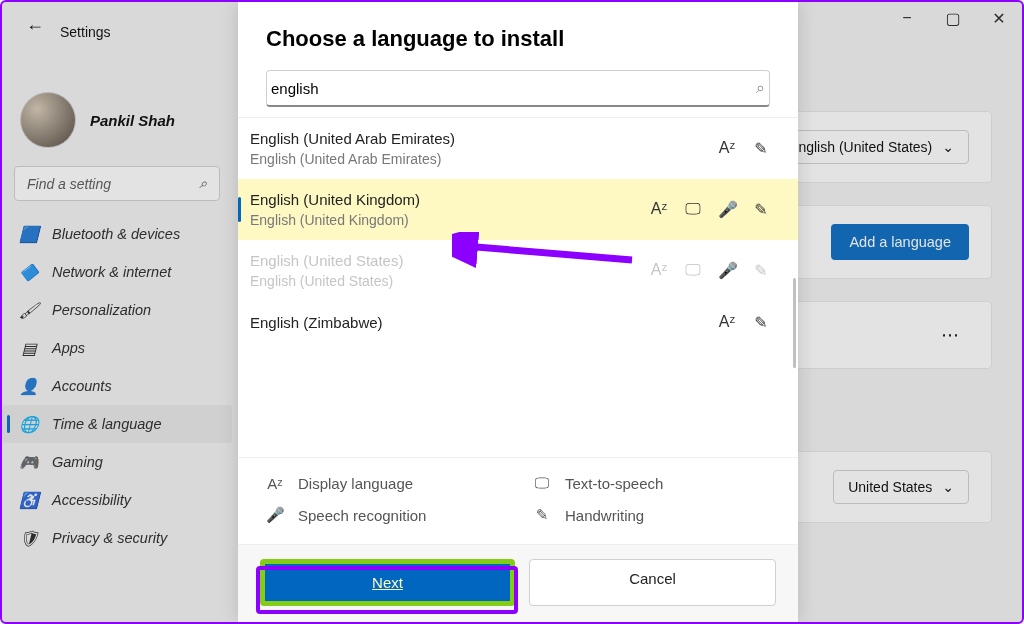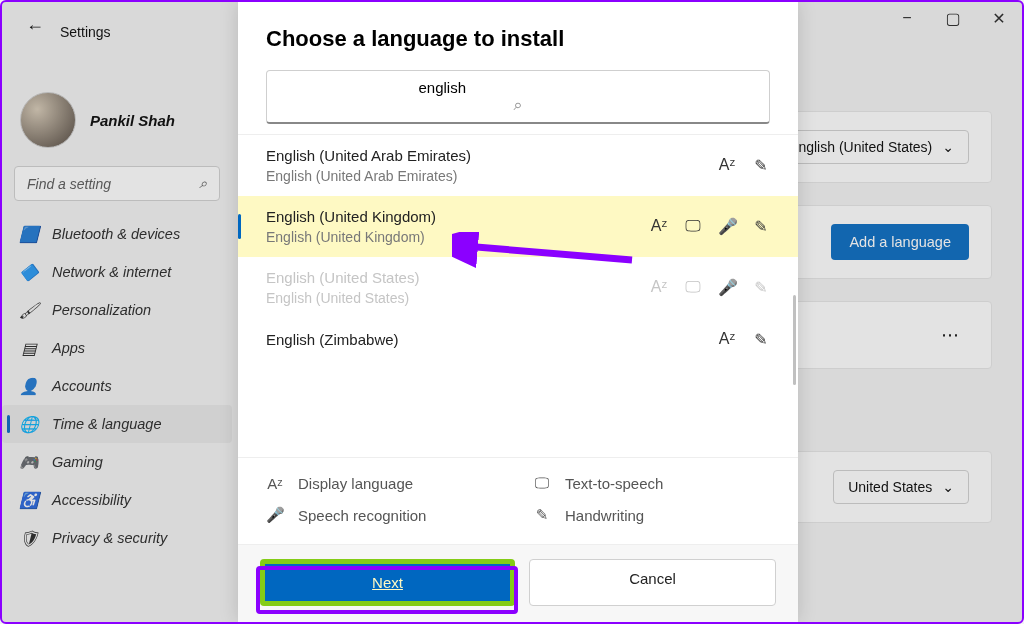--- a/index.html
+++ b/index.html
@@ -29,25 +29,25 @@
 .card { background:#fff; border:1px solid #e6e6e6; border-radius:4px; margin-top:22px; padding:18px 22px; display:flex; justify-content:flex-end; align-items:center; gap:12px; }
 .dd { border:1px solid #d0d0d0; border-radius:4px; padding:8px 14px; font-size:14px; display:flex; align-items:center; gap:10px; background:#fff; }
 .add-lang { background:#0067c0; color:#fff; border:none; border-radius:4px; padding:10px 18px; font-size:14.5px; }
 .card-sub { font-size:13px; color:#555; }
 .more-dots { font-size:18px; letter-spacing:2px; padding:4px 8px; }
 
 
 .modal { position:absolute; left:236px; top:0; width:560px; bottom:0; background:#fff; z-index:10; display:flex; flex-direction:column; box-shadow:0 0 18px rgba(0,0,0,0.15); }
 .modal-pad { padding:24px 28px 0 28px; }
 .modal-title { font-size:22px; font-weight:600; margin-bottom:18px; }
-.search-box { border:1px solid #cfcfcf; border-bottom:2px solid #888; border-radius:4px; padding:8px 12px; display:flex; align-items:center;flex-direction:column; }
+.search-box { border:1px solid #cfcfcf; border-bottom:2px solid #888; border-radius:4px; padding:8px 4px; display:flex; align-items:center; }
 .search-box input { border:none; outline:none; flex:1; font-size:15px; }
 .search-box .sicon { color:#888; }
 .lang-list { flex:1; overflow:hidden; margin-top:10px; border-top:1px solid #eee; position:relative; }
-.lang-row { padding:12px 28px 12px 28px; display:flex; align-items:center; }
+.lang-row { padding:12px 28px 12px 12px; display:flex; align-items:center; }
 .lang-row .texts { flex:1; }
 .lang-row .primary { font-size:15px; color:#222; }
 .lang-row .secondary { font-size:14px; color:#787878; margin-top:4px; }
 .lang-row.selected { background:#fef9c3; position:relative; }
 .lang-row.selected::before { content:""; position:absolute; left:0; top:18px; bottom:18px; width:3px; background:#0067c0; border-radius:2px; }
 .lang-row.disabled .primary, .lang-row.disabled .secondary, .lang-row.disabled .feat { color:#c5c5c5; }
 .feat-icons { display:flex; gap:16px; color:#333; font-size:16px; }
 .feat { width:18px; text-align:center; }
 
 .legend { display:grid; grid-template-columns:1fr 1fr; gap:14px 30px; padding:16px 28px 20px 28px; border-top:1px solid #eee; }

